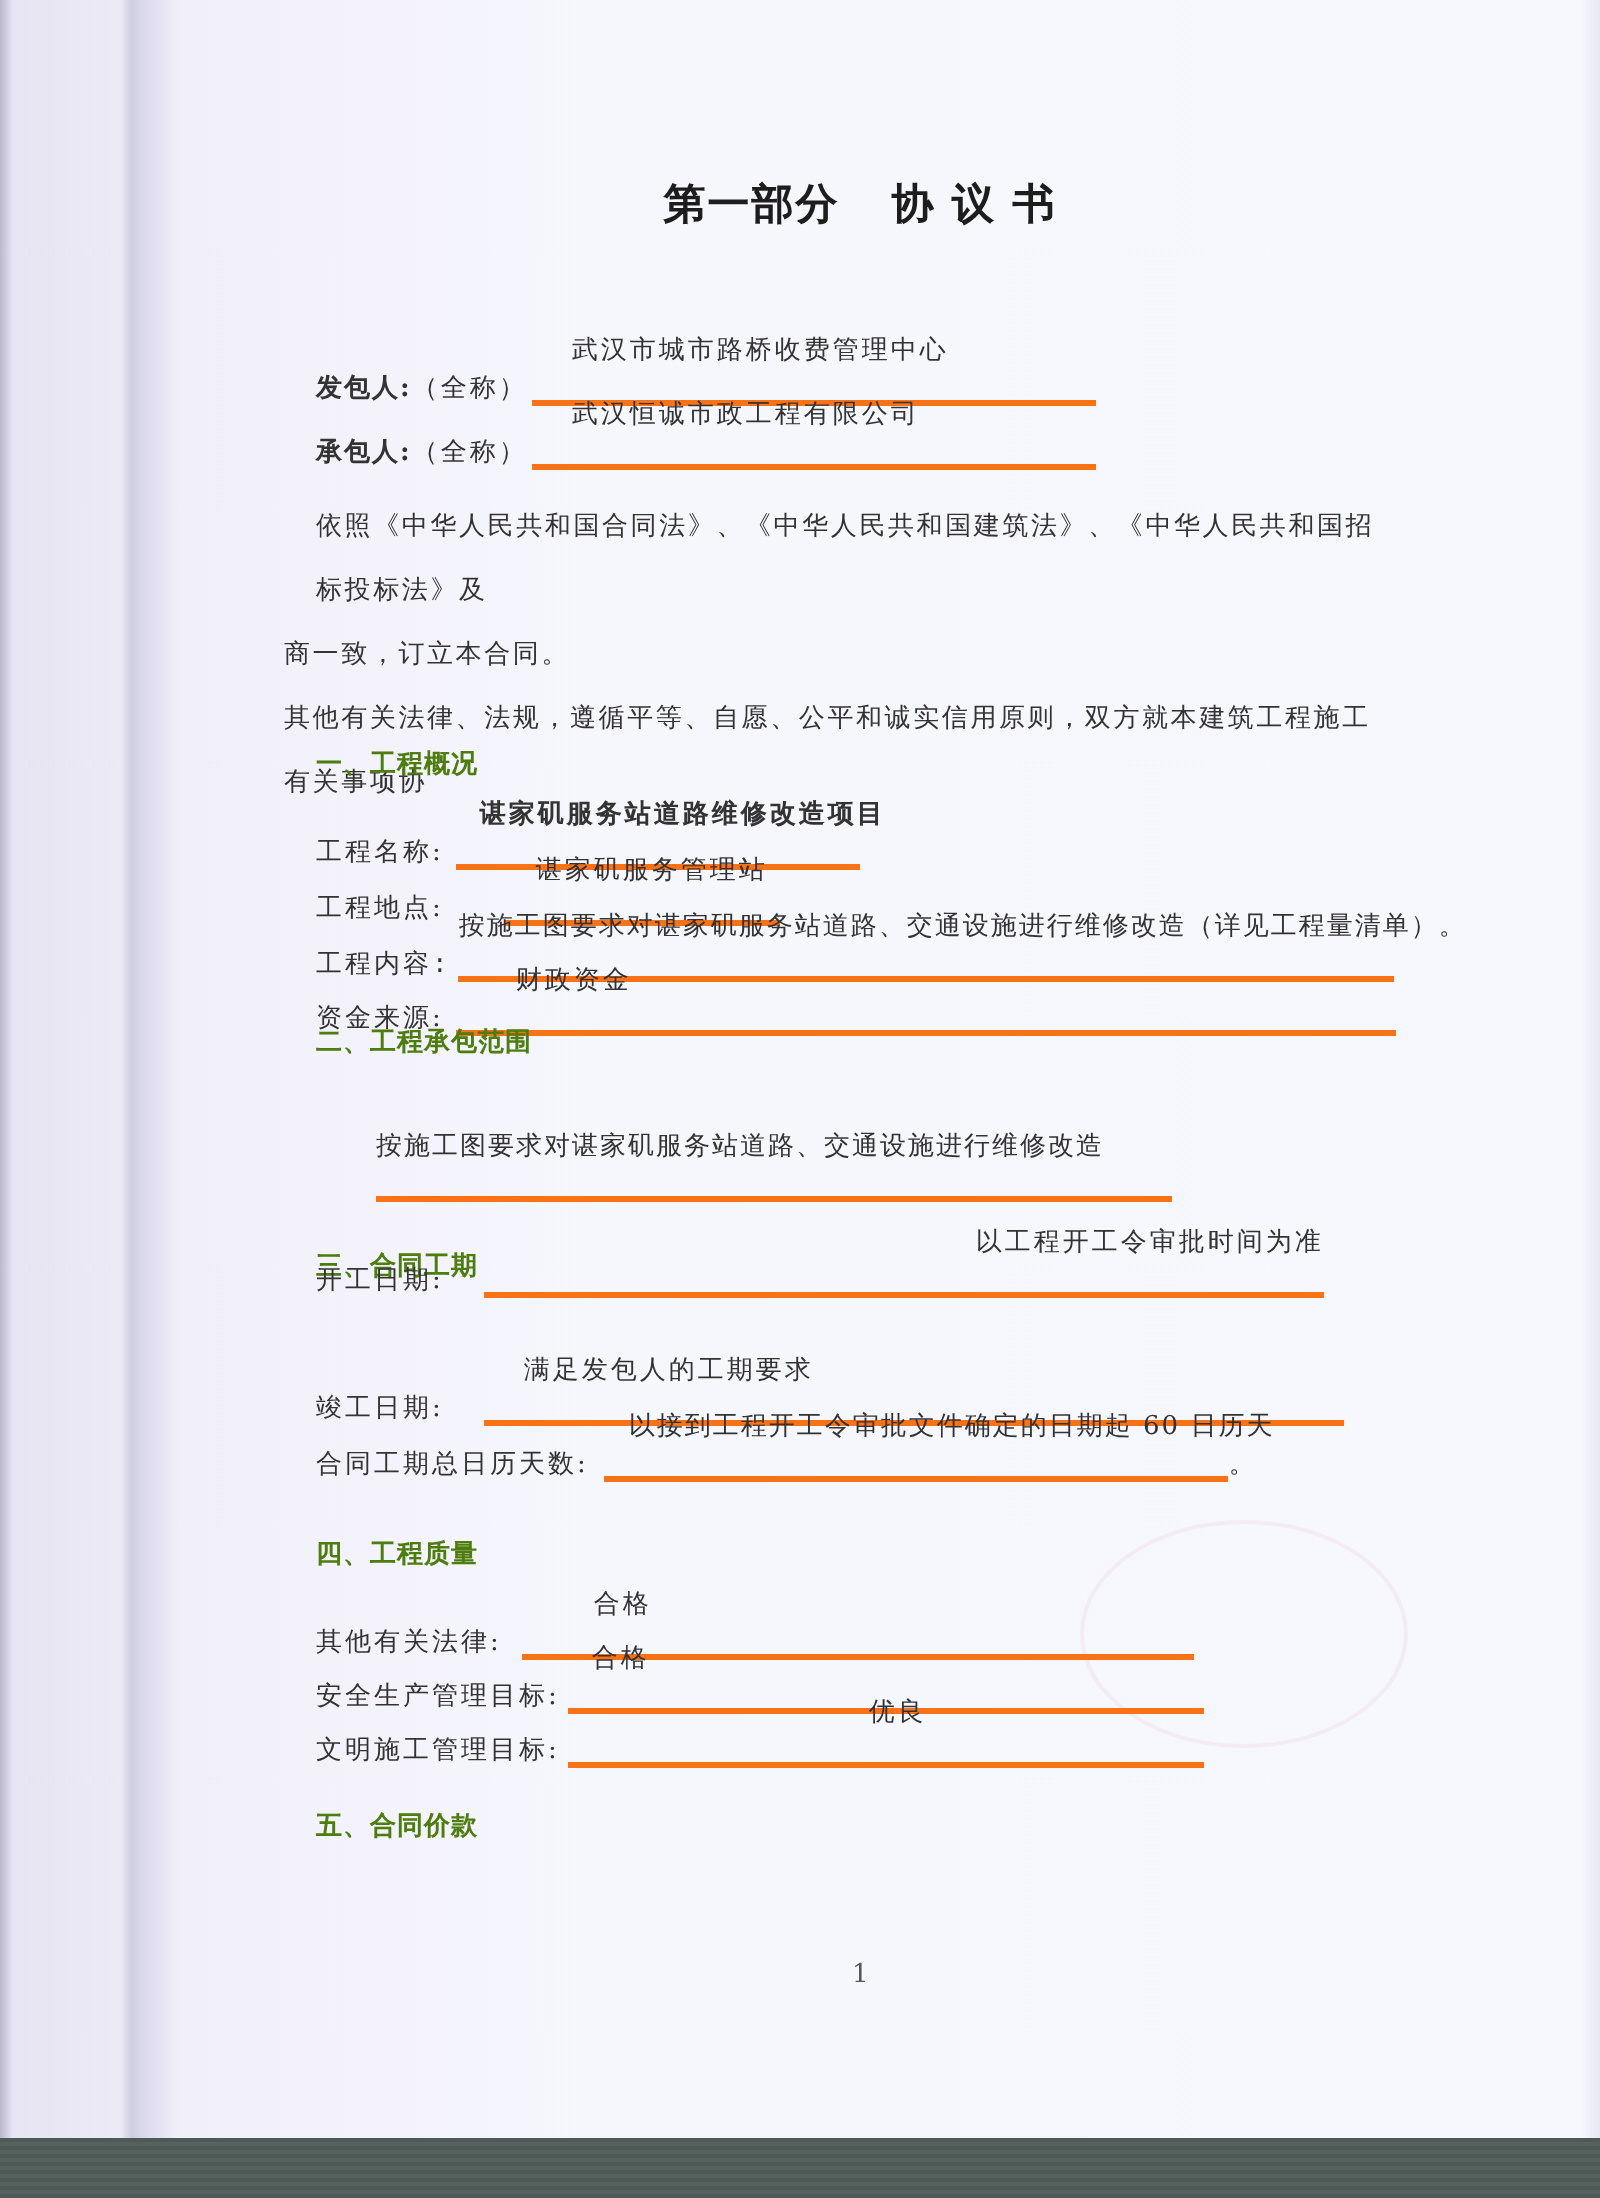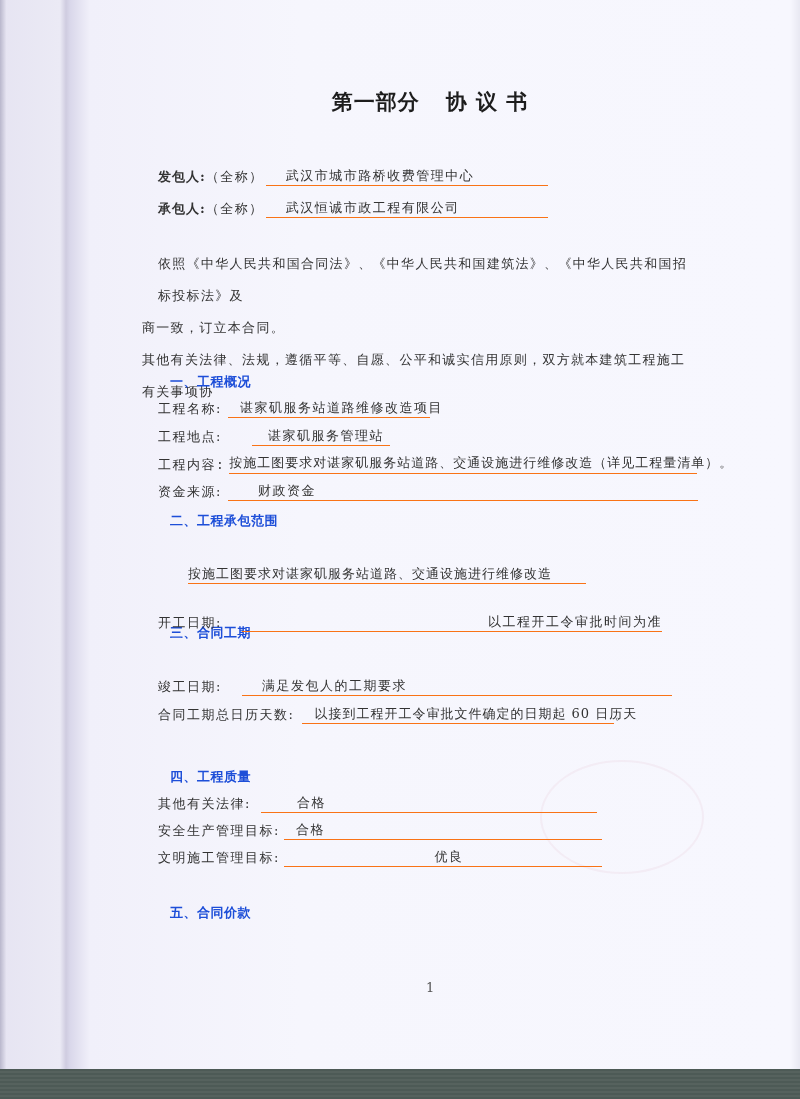--- a/index.html
+++ b/index.html
@@ -30,32 +30,32 @@
     font-weight: bold; font-size: 21px; letter-spacing: 1px; color: #1d1d1d;
   }
   .title .gap { display: inline-block; width: 26px; }
   .row {
     position: absolute; display: flex; align-items: flex-end;
     font-size: 13px; letter-spacing: 1.5px; color: #333;
   }
   .row .label { white-space: nowrap; }
   .row .label.bold { font-weight: bold; letter-spacing: 1px; }
   .fill {
-    border-bottom: 1px solid #f97316; white-space: nowrap;
-    padding-bottom: 1px; line-height: 16px;
+    border-bottom: 3px solid #f97316; white-space: nowrap;
+    padding-bottom: 16px; line-height: 16px;
   }
   .para {
     position: absolute; left: 158px; top: 248px; width: 540px;
     font-size: 13px; line-height: 32px; letter-spacing: 1.3px; color: #333;
     text-indent: 0;
   }
   .heading {
     position: absolute; left: 158px;
     font-family: "DejaVu Sans", "Liberation Sans", sans-serif;
-    font-weight: bold; font-size: 13px; letter-spacing: 0.5px; color: #1d4ed8; margin-left: 12px;
+    font-weight: bold; font-size: 13px; letter-spacing: 0.5px; color: #4d7c0f;
   }
   .pagenum {
     position: absolute; top: 980px; left: 426px; font-size: 13px; color: #555;
   }
   .ghost {
     position: absolute; border-radius: 50%; border: 2px solid rgba(220,150,170,0.10);
   }
 </style>
 </head>
 <body>
@@ -83,21 +83,21 @@
 
   <div class="para">
     <div style="padding-left:0;">依照《中华人民共和国合同法》、《中华人民共和国建筑法》、《中华人民共和国招标投标法》及</div>
     <div style="margin-left:-16px;">商一致，订立本合同。</div>
     <div style="margin-left:-16px;">其他有关法律、法规，遵循平等、自愿、公平和诚实信用原则，双方就本建筑工程施工有关事项协</div>
   </div>
 
   <div class="heading" style="top:373px;">一、工程概况</div>
   <div class="row" style="left:158px;top:400px;">
     <span class="label">工程名称:</span>
-    <span class="fill" style="width:190px;padding-left:12px;margin-left:6px;">谌家矶服务站道路维修改造项目</span>
+    <span class="fill" style="width:190px;padding-left:12px;margin-left:6px;font-weight:bold;">谌家矶服务站道路维修改造项目</span>
   </div>
   <div class="row" style="left:158px;top:428px;gap:24px;">
     <span class="label">工程地点:</span>
     <span class="fill" style="width:122px;padding-left:16px;margin-left:6px;">谌家矶服务管理站</span>
   </div>
   <div class="row" style="left:158px;top:456px;font-family:Liberation Mono, monospace;">
     <span class="label">工程内容:</span>
     <span class="fill" style="width:468px;margin-left:4px;letter-spacing:1px;">按施工图要求对谌家矶服务站道路、交通设施进行维修改造（详见工程量清单）。</span>
   </div>
   <div class="row" style="left:158px;top:483px;">

